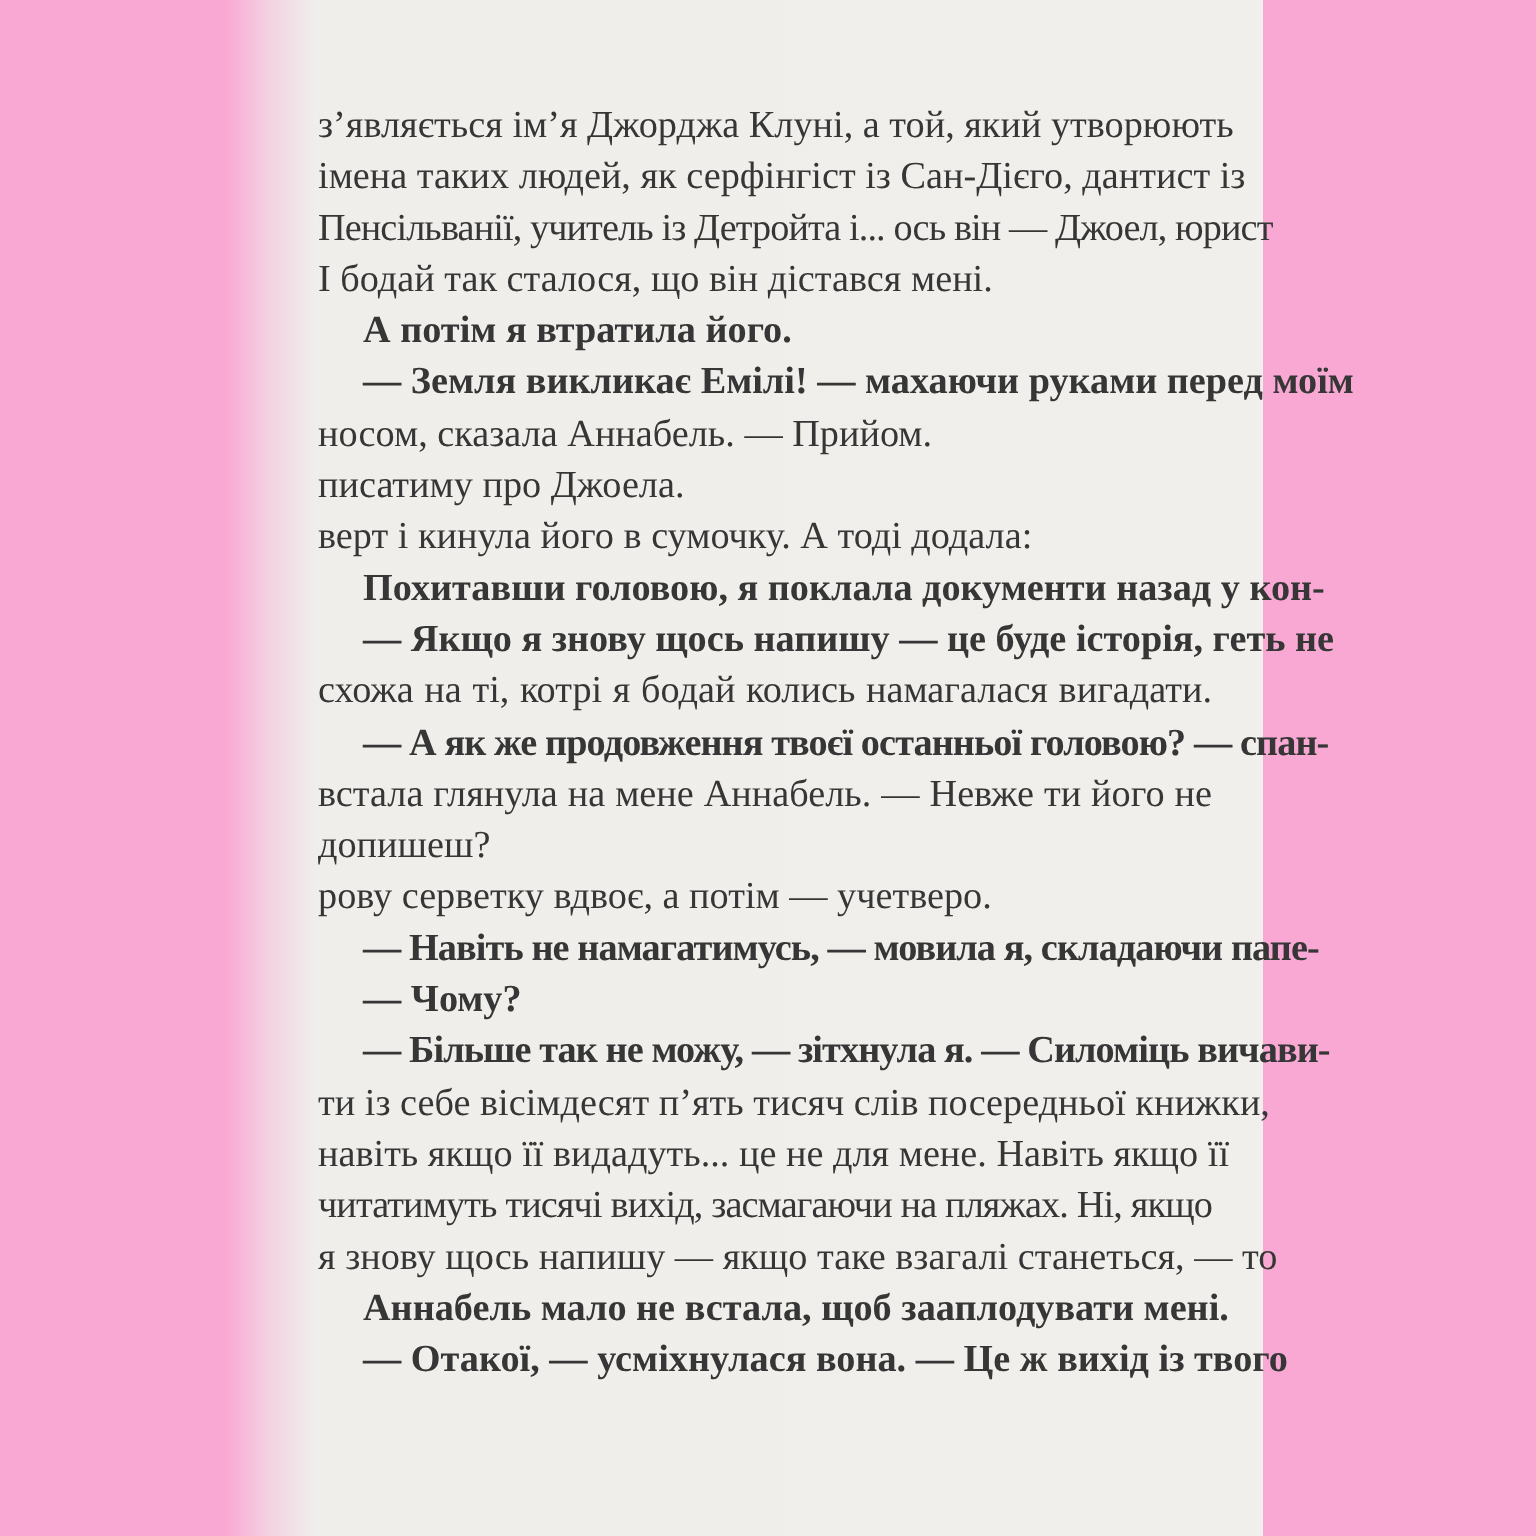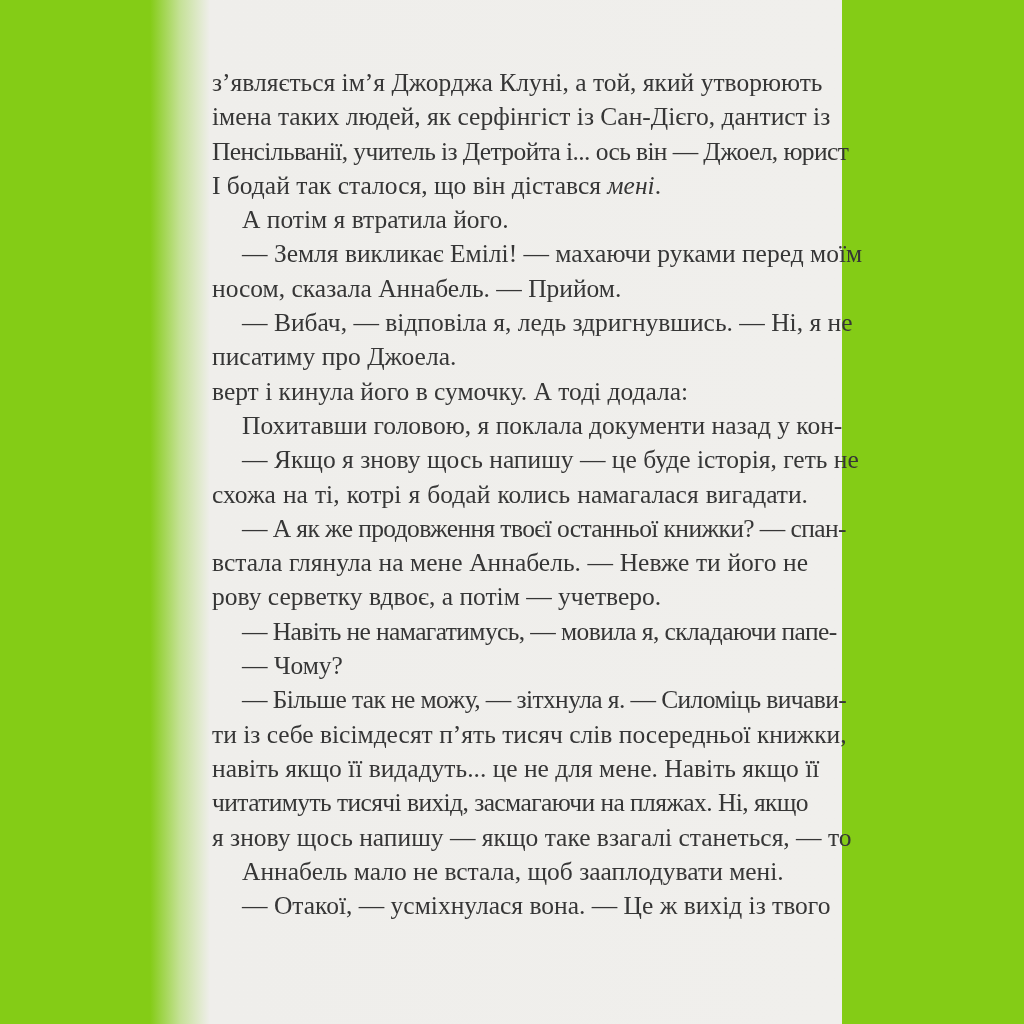--- a/index.html
+++ b/index.html
@@ -7,21 +7,21 @@
       padding: 0;
       width: 1024px;
       height: 1024px;
       overflow: hidden;
       background: #ffffff;
     }
     .scan {
       position: relative;
       width: 1024px;
       height: 1024px;
-      background: #84cc16;
+      background: #f9a8d4;
     }
     .page {
       position: absolute;
       left: 150px;
       top: 0;
       width: 692px;
       height: 1024px;
       background: linear-gradient(to right,
         rgba(240,239,236,0) 0px,
         rgba(240,239,236,0.6) 30px,
@@ -42,26 +42,26 @@
       display: block;
       white-space: nowrap;
       height: 34.3px;
     }
     .line.justify {
       text-align: justify;
       text-align-last: justify;
     }
     .line.indent {
       padding-left: 30px;
+      font-weight: bold;
     }
     .line.condensed {
       letter-spacing: -0.6px;
     }
     .italic {
-      font-style: italic;
     }
     .page-number {
       position: absolute;
       left: 796px;
       top: 990px;
       font-family: "Liberation Serif", "DejaVu Serif", serif;
       font-size: 17px;
       font-weight: bold;
       color: #4a4a4a;
       margin-top: 36px;
@@ -74,28 +74,28 @@
   <div class="page"></div>
 
   <div class="text-block">
     <span class="line justify">з’являється ім’я Джорджа Клуні, а той, який утворюють</span>
     <span class="line justify">імена таких людей, як серфінгіст із Сан-Дієго, дантист із</span>
     <span class="line justify condensed">Пенсільванії, учитель із Детройта і... ось він — Джоел, юрист</span>
     <span class="line"><span>І бодай так сталося, що він дістався </span><span class="italic">мені</span><span>.</span></span>
     <span class="line indent">А потім я втратила його.</span>
     <span class="line indent justify">— Земля викликає Емілі! — махаючи руками перед моїм</span>
     <span class="line">носом, сказала Аннабель. — Прийом.</span>
-    <span class="line indent justify">— Вибач, — відповіла я, ледь здригнувшись. — Ні, я не</span>
     <span class="line">писатиму про Джоела.</span>
     <span class="line">верт і кинула його в сумочку. А тоді додала:</span>
     <span class="line indent justify">Похитавши головою, я поклала документи назад у кон-</span>
     <span class="line indent justify">— Якщо я знову щось напишу — це буде історія, геть не</span>
     <span class="line justify">схожа на ті, котрі я бодай колись намагалася вигадати.</span>
-    <span class="line indent justify condensed">— А як же продовження твоєї останньої книжки? — спан-</span>
+    <span class="line indent justify condensed">— А як же продовження твоєї останньої головою? — спан-</span>
     <span class="line justify">встала глянула на мене Аннабель. — Невже ти його не</span>
+    <span class="line">допишеш?</span>
     <span class="line">рову серветку вдвоє, а потім — учетверо.</span>
     <span class="line indent justify condensed">— Навіть не намагатимусь, — мовила я, складаючи папе-</span>
     <span class="line indent">— Чому?</span>
     <span class="line indent justify condensed">— Більше так не можу, — зітхнула я. — Силоміць вичави-</span>
     <span class="line justify">ти із себе вісімдесят п’ять тисяч слів посередньої книжки,</span>
     <span class="line justify">навіть якщо її видадуть... це не для мене. Навіть якщо її</span>
     <span class="line justify condensed">читатимуть тисячі вихід, засмагаючи на пляжах. Ні, якщо</span>
     <span class="line justify">я знову щось напишу — якщо таке взагалі станеться, — то</span>
     <span class="line indent">Аннабель мало не встала, щоб зааплодувати мені.</span>
     <span class="line indent justify">— Отакої, — усміхнулася вона. — Це ж вихід із твого</span>

